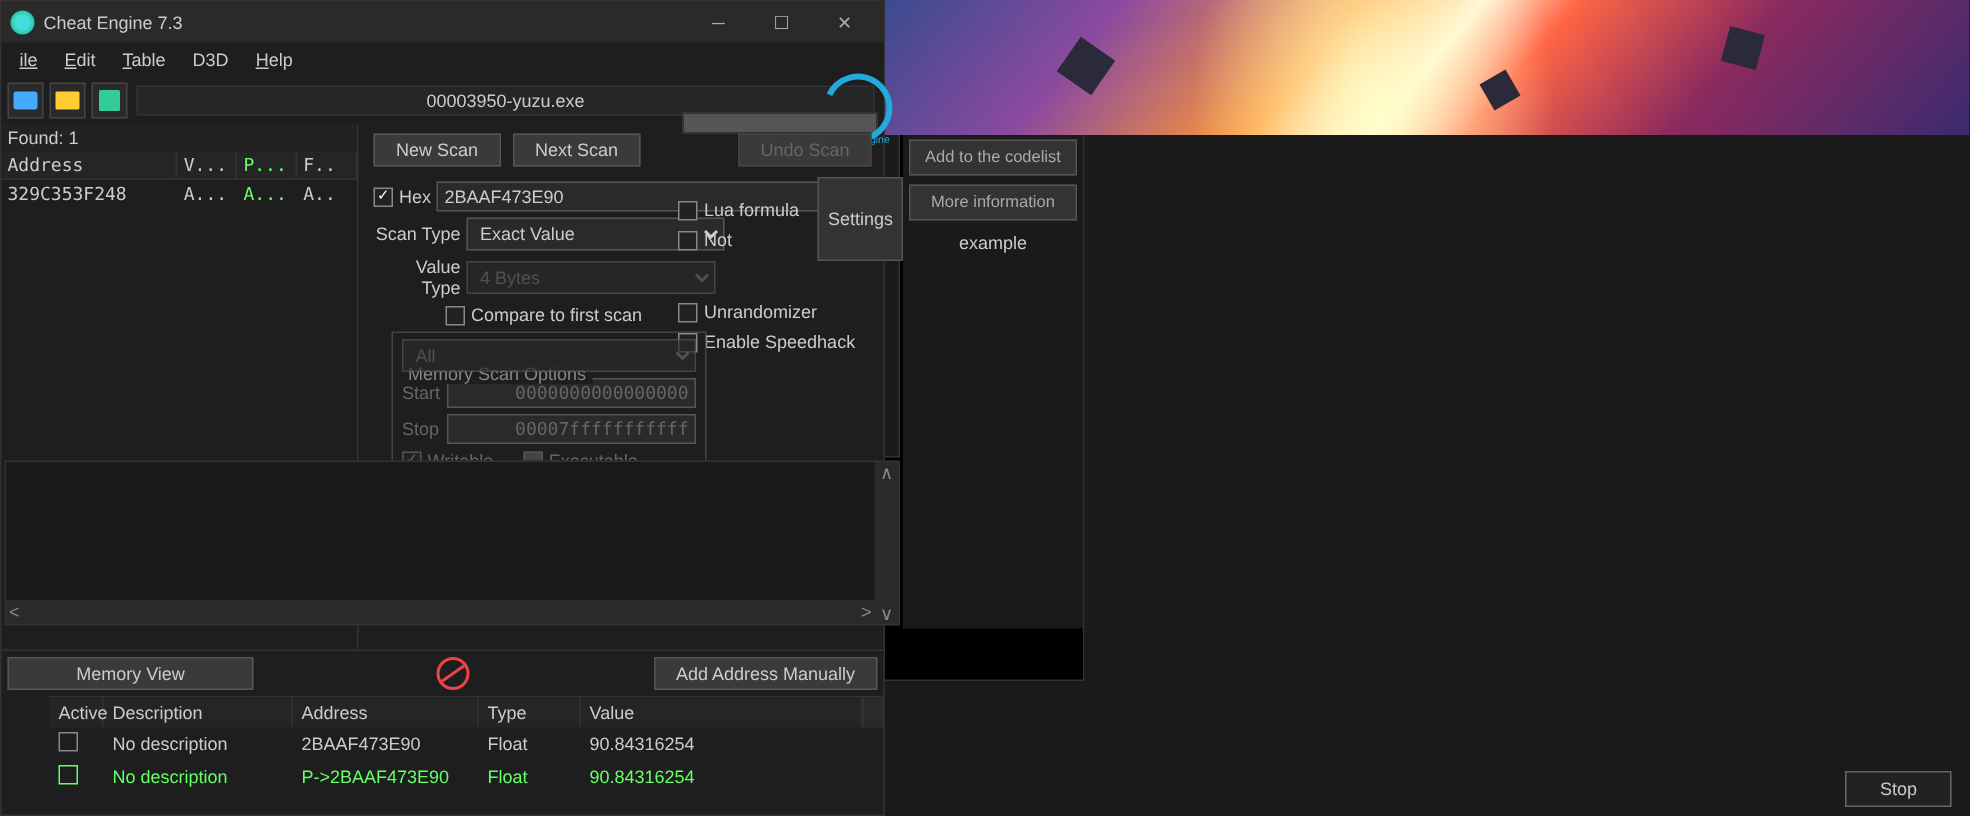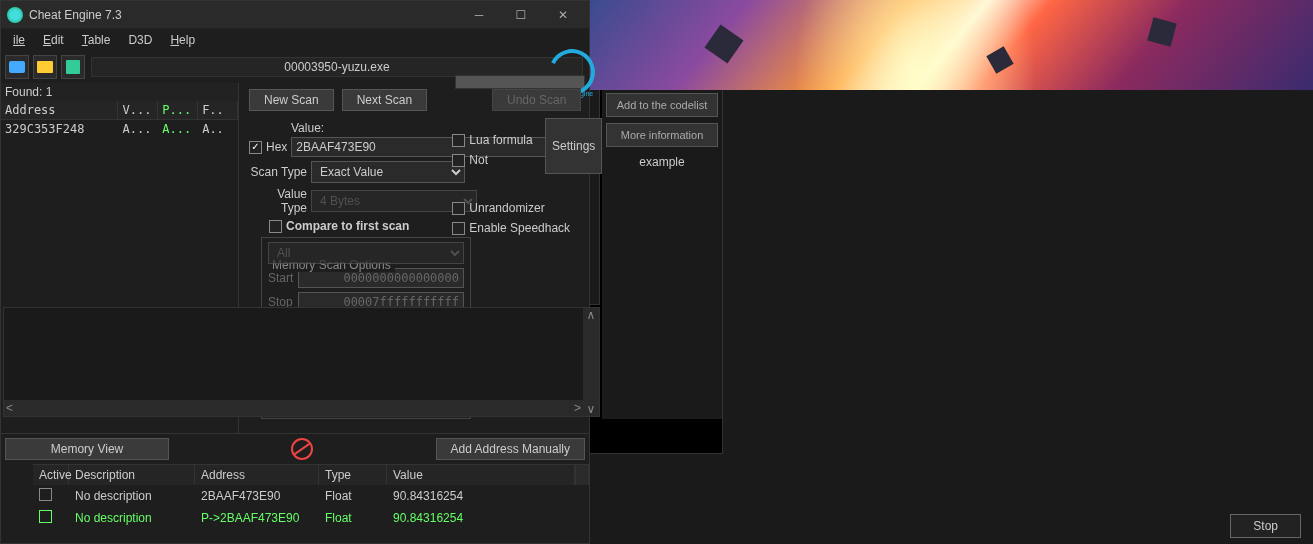--- a/index.html
+++ b/index.html
@@ -166,35 +166,34 @@
     </div>
 
     <div class="right-pane">
       <div class="scan-btns">
         <div class="btn">New Scan</div>
         <div class="btn">Next Scan</div>
         <div class="spacer"></div>
         <div class="btn disabled">Undo Scan</div>
       </div>
 
-      <div style="margin-left:42px;margin-bottom:2px;"><span class="label">Value:</span></div>
       <div class="row">
         <span class="cb checked"></span>
         <span class="label">Hex</span>
         <input class="input" style="width: 290px;" value="2BAAF473E90">
       </div>
       <div class="row">
         <span class="label" style="width:58px;text-align:right;">Scan Type</span>
-        <select class="select" style="width:154px;"><option>Exact Value</option></select>
+        <select class="select" style="width:172px;"><option>Exact Value</option></select>
       </div>
       <div class="row">
         <span class="label" style="width:58px;text-align:right;">Value Type</span>
         <select class="select disabled-text" style="width:166px;" disabled=""><option>4 Bytes</option></select>
       </div>
-      <div class="row" style="margin-left:20px;font-weight:bold;">
+      <div class="row" style="margin-left:48px;">
         <span class="cb"></span>
         <span>Compare to first scan</span>
       </div>
 
       <div class="sidebox">
         <div class="row">
             <span class="cb"></span>
             <span>Lua formula</span>
           </div>
         <div class="row">

